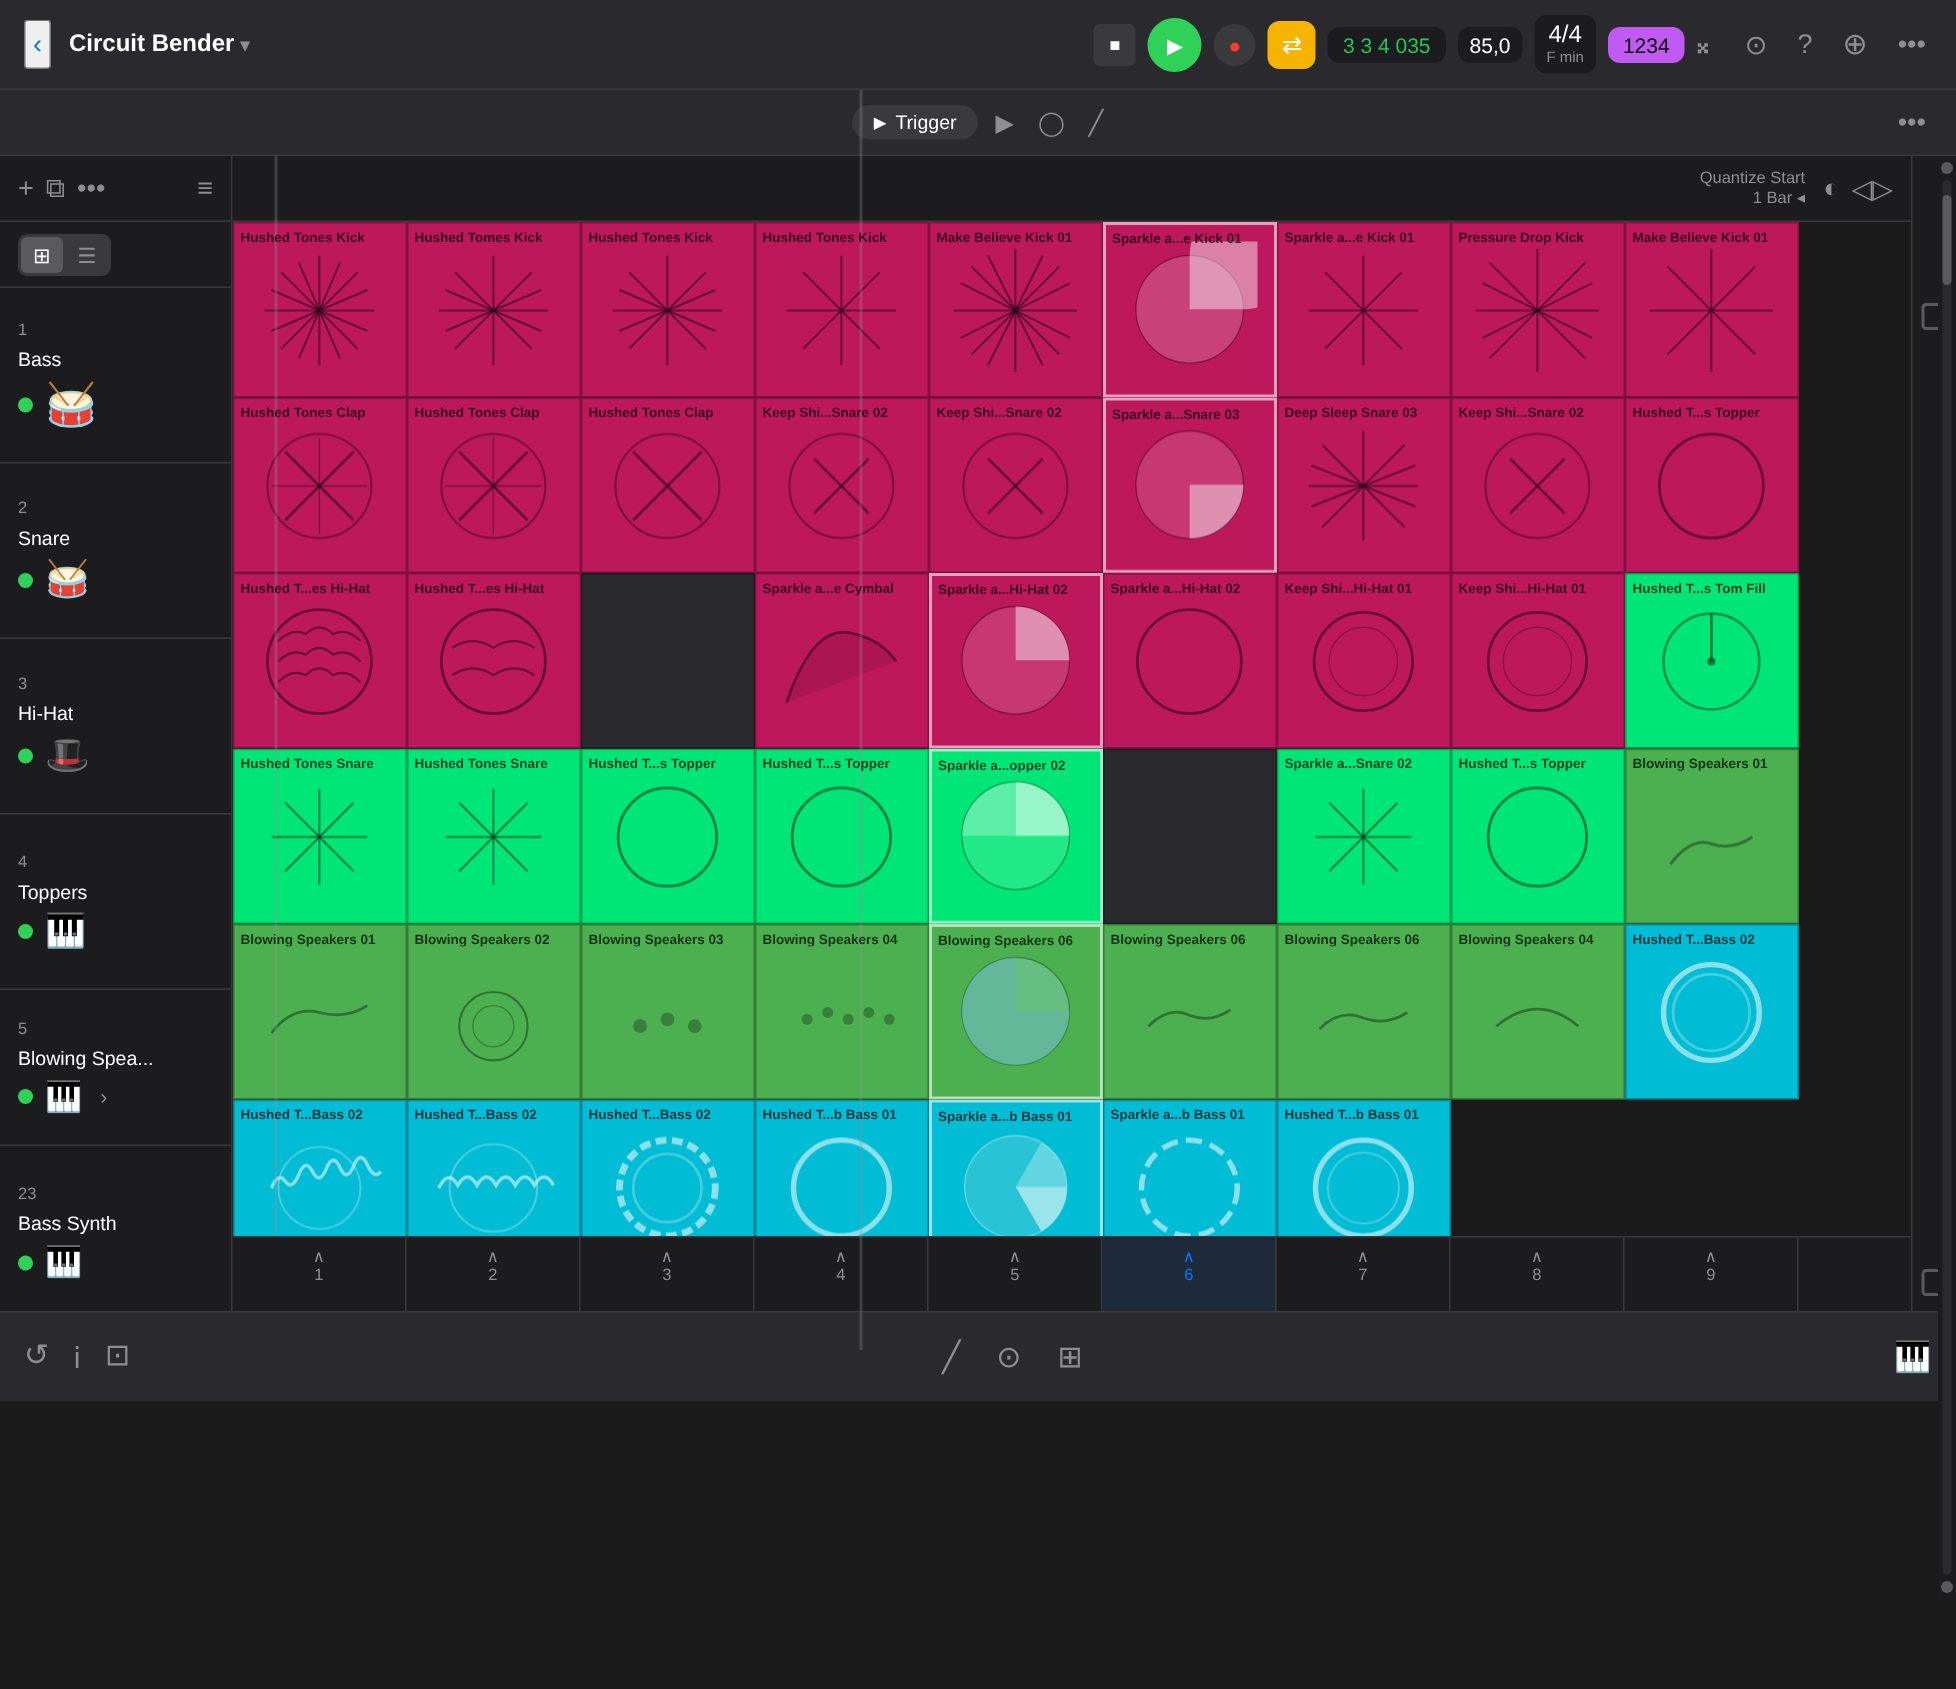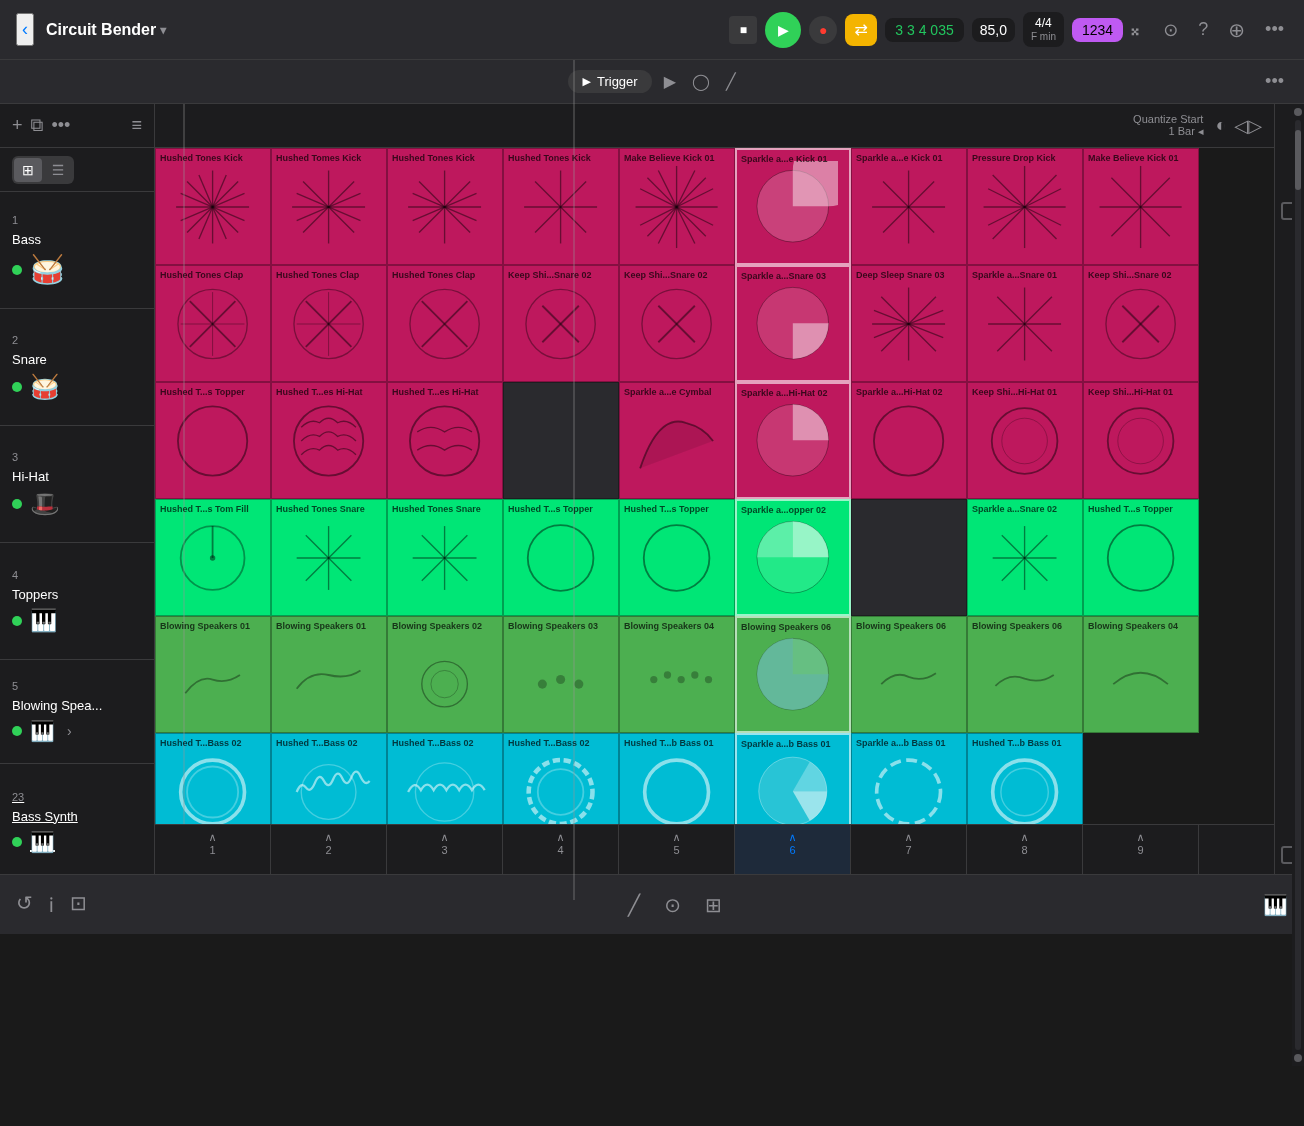--- a/index.html
+++ b/index.html
@@ -362,21 +362,21 @@
     <button class="btn-loop">
       <span>⇄</span>
     </button>
     <div class="position-display">
       <span>3  3  4  035</span>
     </div>
     <div class="tempo-display">
       <span>85,0</span>
     </div>
     <div class="time-sig">
-      <div style="font-size:12px;">4/4</div>
+      <div style="font-size:16px;">4/4</div>
       <div style="font-size:10px;color:#8e8e93;">F min</div>
     </div>
     <div class="key-display">
       <span>1234</span>
     </div>
     <span style="color:#8e8e93;font-size:18px;">𝄪</span>
   </div>
   <div class="right-controls">
     <button class="icon-btn">⊙</button>
     <button class="icon-btn">?</button>
@@ -456,21 +456,21 @@
       <div class="track-item" style="height:104px;">
         <div style="font-size:11px;color:#8e8e93;">5</div>
         <div class="track-name">Blowing Spea...</div>
         <div class="track-controls-row">
           <div class="track-dot dot-green"></div>
           <span style="font-size:20px;">🎹</span>
           <button style="background:none;border:none;color:#8e8e93;font-size:14px;cursor:pointer;margin-left:4px;">›</button>
         </div>
       </div>
 
-      <div class="track-item" style="height:117px;text-decoration:underline;">
+      <div class="track-item" style="height:117px;">
         <div style="font-size:11px;color:#8e8e93;">23</div>
         <div class="track-name">Bass Synth</div>
         <div class="track-controls-row">
           <div class="track-dot dot-green"></div>
           <span style="font-size:20px;">🎹</span>
         </div>
       </div>
     </div>
   </div>
 
@@ -693,33 +693,20 @@
           <div class="cell-label">Deep Sleep Snare 03</div>
           <div class="cell-visual">
             <svg viewBox="0 0 100 100">
                 <g stroke="rgba(0,0,0,0.5)" stroke-width="1.5" fill="none">
               <line x1="50" y1="10" x2="50" y2="90"></line>
                   <line x1="10" y1="50" x2="90" y2="50"></line>
               <line x1="20" y1="20" x2="80" y2="80"></line>
                   <line x1="80" y1="20" x2="20" y2="80"></line>
               <line x1="12" y1="35" x2="88" y2="65"></line>
                   <line x1="88" y1="35" x2="12" y2="65"></line>
-            </g>
-              </svg>
-          </div>
-        </div>
-        <div class="cell yellow-green">
-          <div class="cell-label">Sparkle a...Snare 01</div>
-          <div class="cell-visual">
-            <svg viewBox="0 0 100 100">
-                <g stroke="rgba(0,0,0,0.5)" stroke-width="1.5" fill="none">
-              <line x1="50" y1="10" x2="50" y2="90"></line>
-                  <line x1="10" y1="50" x2="90" y2="50"></line>
-              <line x1="20" y1="20" x2="80" y2="80"></line>
-                  <line x1="80" y1="20" x2="20" y2="80"></line>
             </g>
               </svg>
           </div>
         </div>
         <div class="cell yellow-green">
           <div class="cell-label">Keep Shi...Snare 02</div>
           <div class="cell-visual">
             <svg viewBox="0 0 100 100">
                 <circle cx="50" cy="50" r="38" stroke="rgba(0,0,0,0.4)" stroke-width="1.5" fill="none"></circle>
               <line x1="30" y1="30" x2="70" y2="70" stroke="rgba(0,0,0,0.5)" stroke-width="2"></line>

